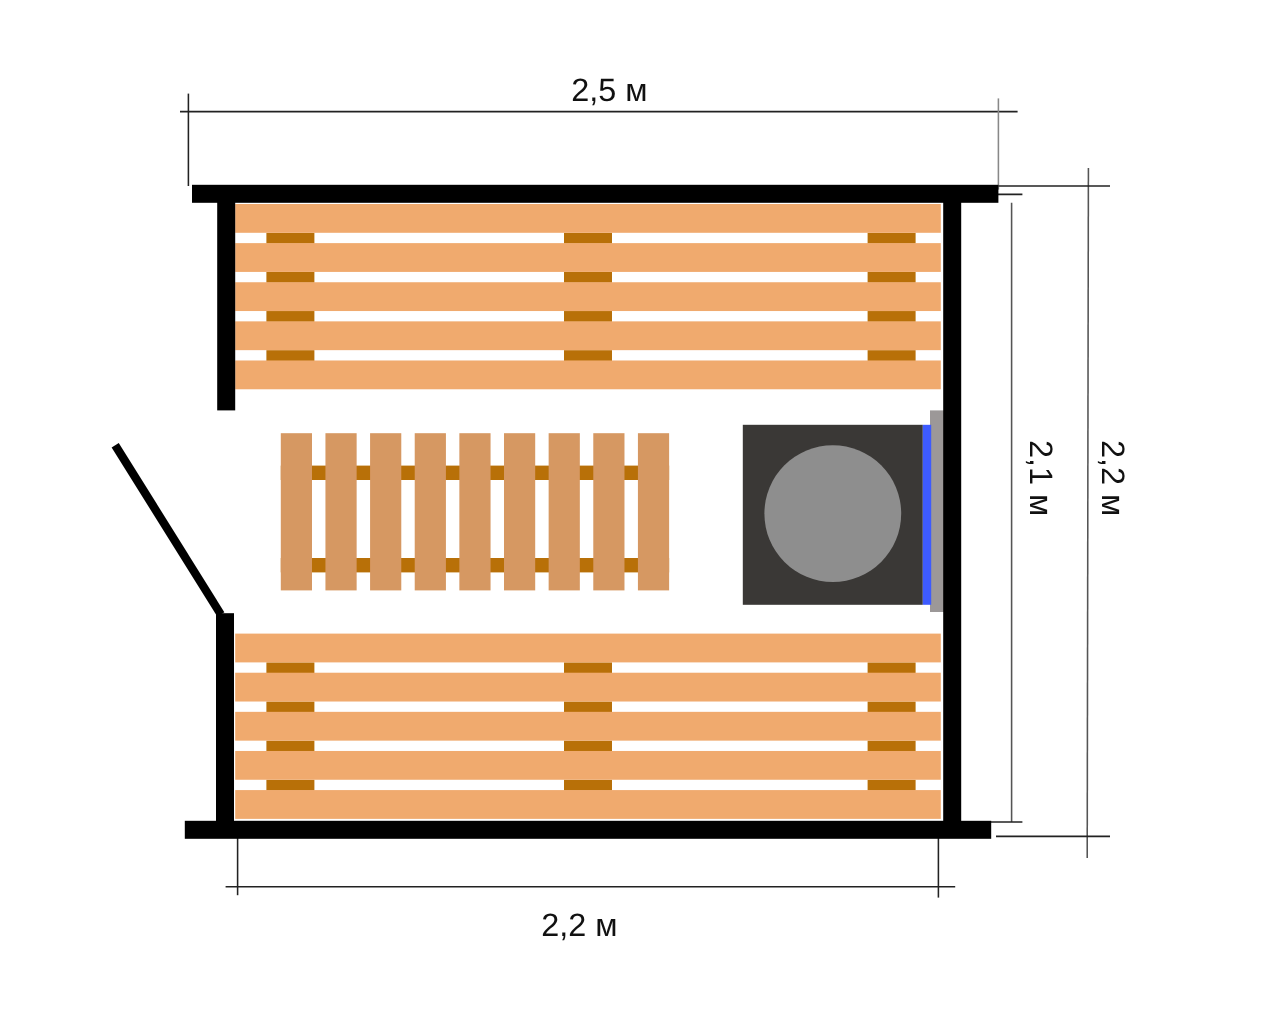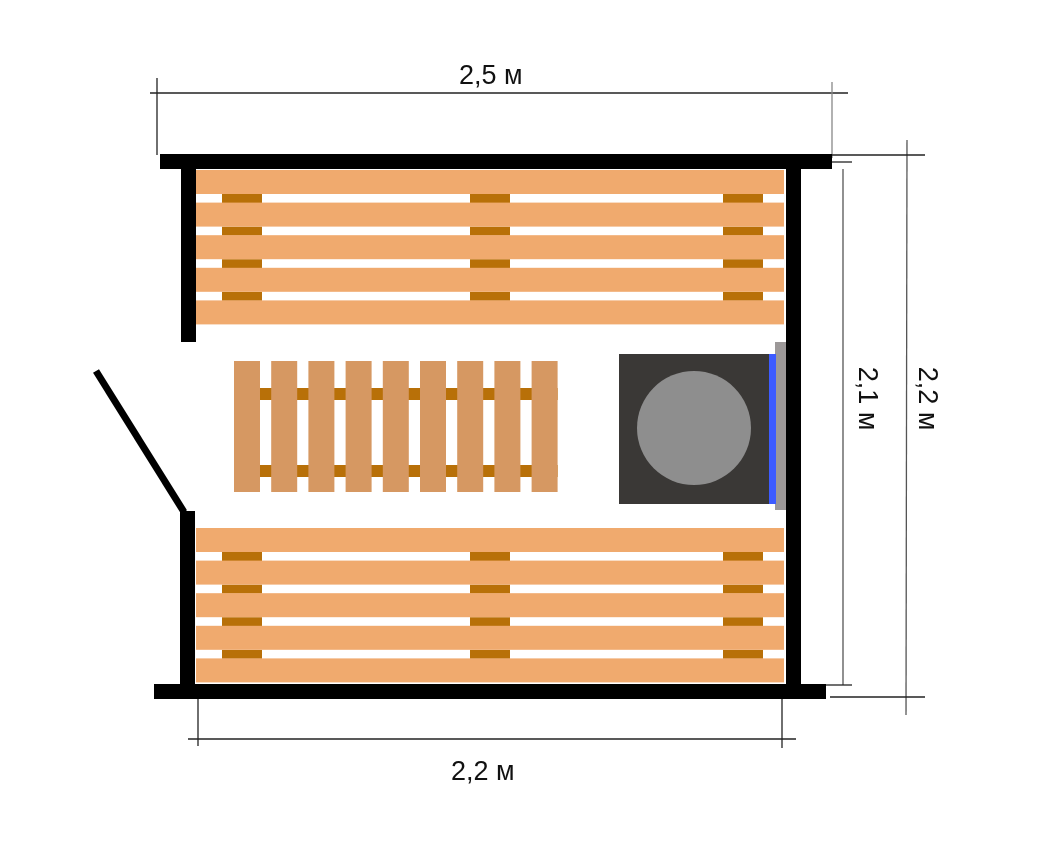--- a/index.html
+++ b/index.html
@@ -97,16 +97,16 @@
     <rect x="160" y="154" width="672" height="15"></rect>
     <rect x="154" y="684" width="672" height="15"></rect>
     <rect x="786" y="166" width="15" height="520"></rect>
     <rect x="181" y="166" width="15" height="176"></rect>
     <rect x="180" y="511" width="15" height="175"></rect>
   </g>
 
   <line x1="96" y1="371" x2="184" y2="512" stroke="#000" stroke-width="7"></line>
 </svg>
 
-<div class="dim-label" style="left:459px; top:62px;">2,5 м</div>
+<div class="dim-label" style="left:476px; top:62px;">2,5 м</div>
 <div class="dim-label" style="left:451px; top:758px;">2,2 м</div>
 <div class="dim-label rot" style="left:832px; top:385px; width:70px; text-align:center;">2,1 м</div>
 <div class="dim-label rot" style="left:892px; top:385px; width:70px; text-align:center;">2,2 м</div>
 
 </body></html>

